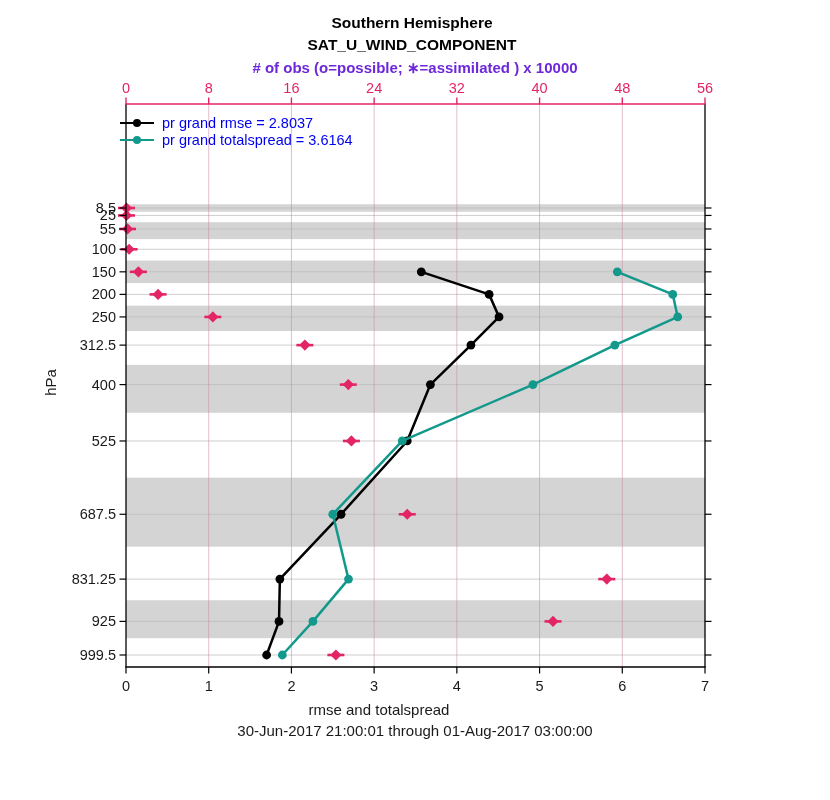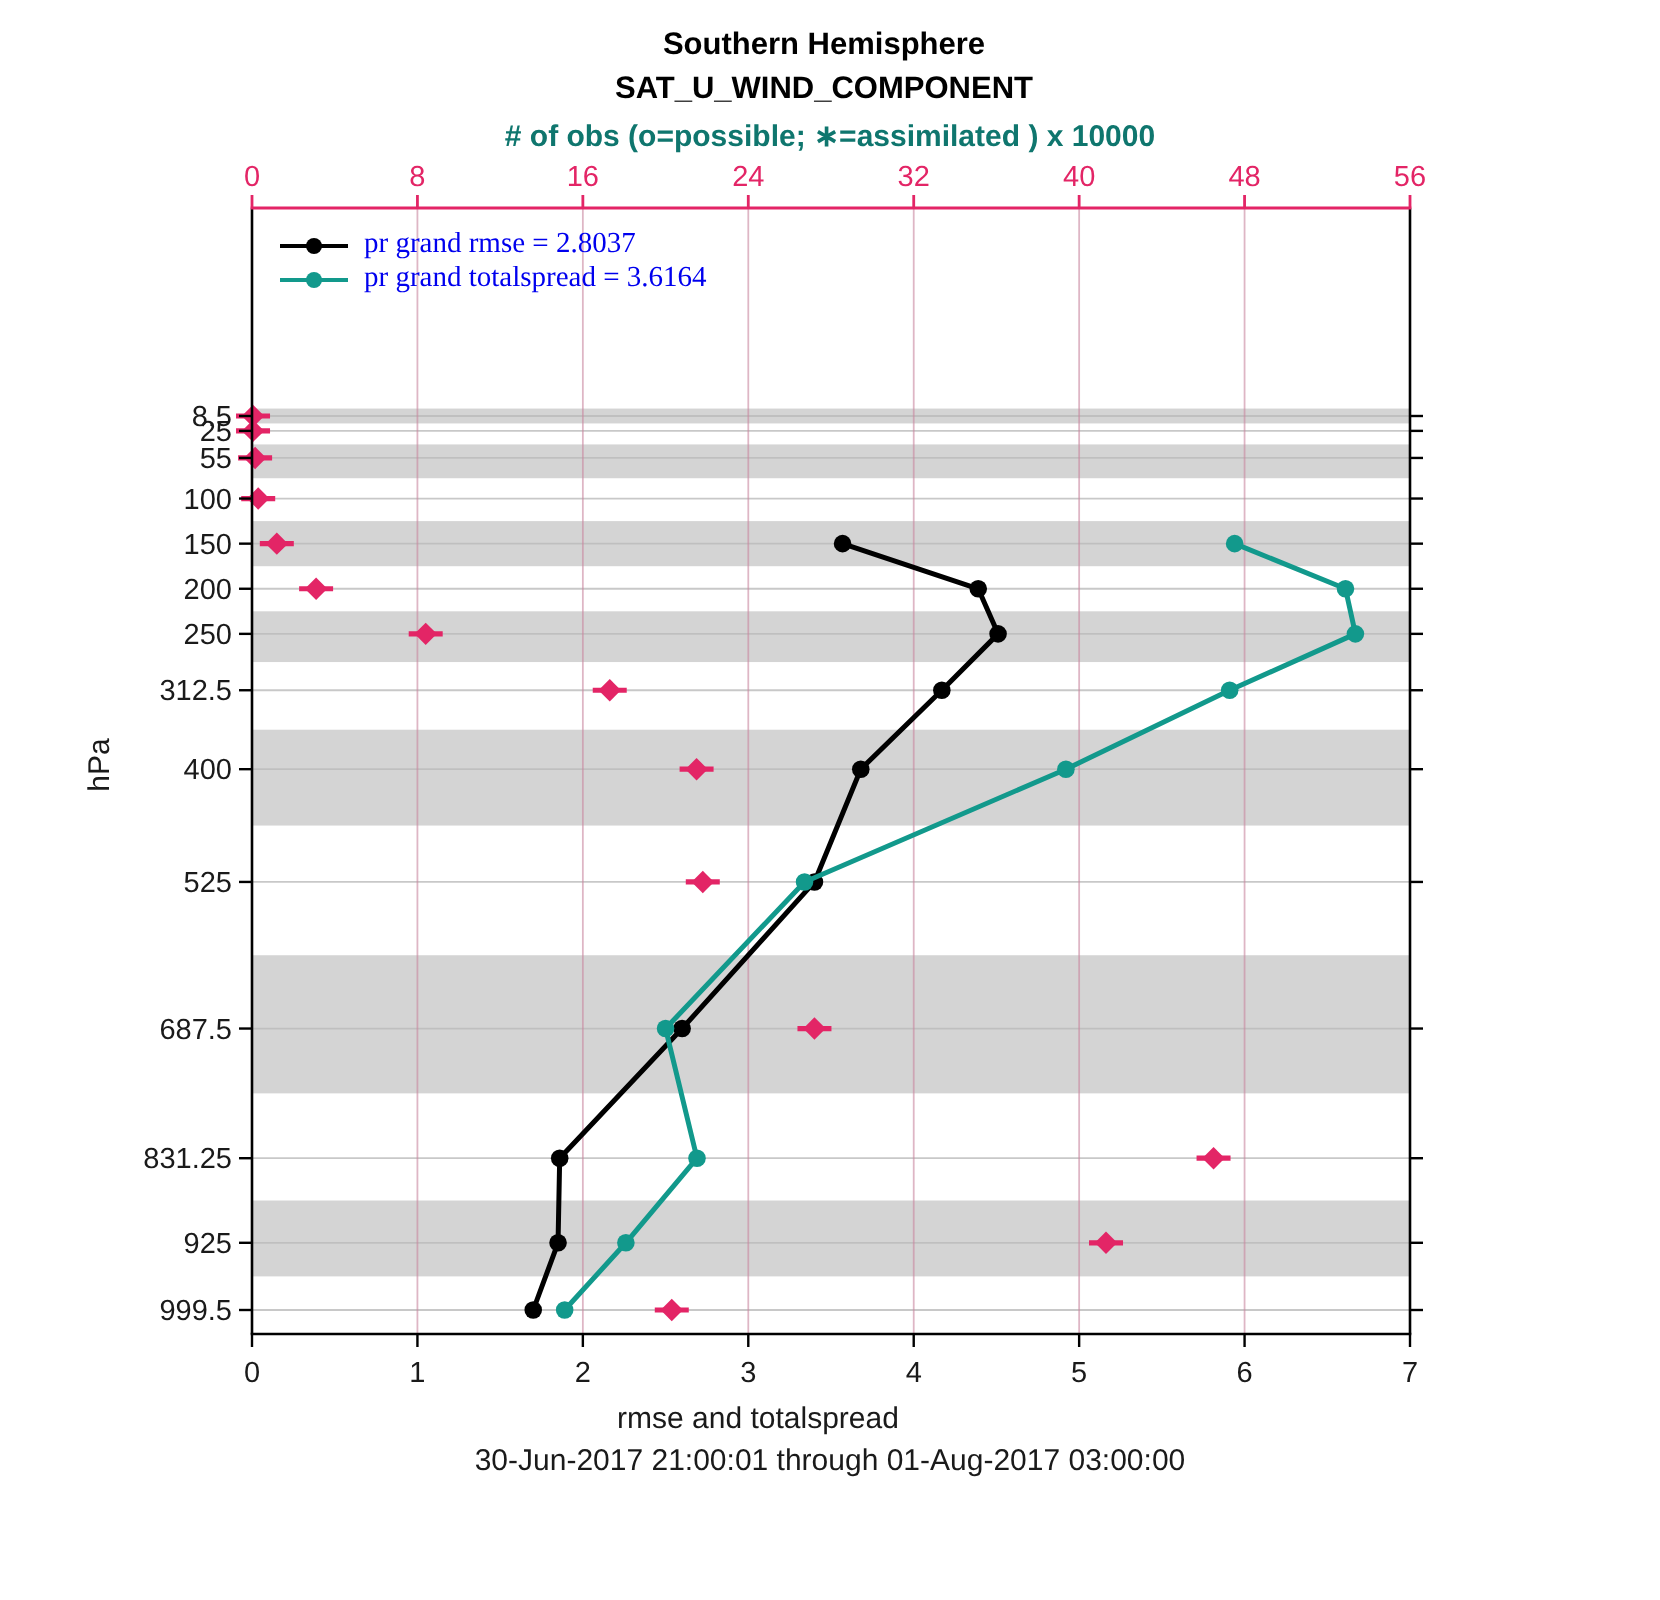--- a/index.html
+++ b/index.html
@@ -5,42 +5,42 @@
   html,body{margin:0;padding:0;background:#fff;}
   #page{position:relative;width:830px;height:800px;background:#ffffff;
         font-family:"Liberation Sans", sans-serif;overflow:hidden;}
   .title-line{position:absolute;left:0;width:824px;text-align:center;
         font-weight:bold;font-size:15.5px;color:#000;}
   #title1{top:14px;}
   #title2{top:36px;}
   #obs-label{position:absolute;left:0;top:59px;width:830px;text-align:center;
         font-size:15px;font-weight:bold;}
   #chart-svg{position:absolute;left:0;top:0;}
-  #legend{position:absolute;left:140px;top:114px;font-family:Liberation Serif, serif;}
+  #legend{position:absolute;left:120px;top:114px;}
   .legend-row{display:flex;align-items:center;height:17px;}
   .legend-swatch{width:34px;height:10px;position:relative;margin-right:8px;}
   .legend-swatch .lline{position:absolute;left:0;top:4px;width:34px;height:2.6px;}
   .legend-swatch .ldot{position:absolute;left:13px;top:1px;width:8px;height:8px;border-radius:50%;}
   .legend-text{font-size:14.5px;color:#0000ee;}
   #ylabel{position:absolute;left:30px;top:374px;width:40px;text-align:center;
         font-size:15px;color:#1a1a1a;transform:rotate(-90deg);}
   #xlabel{position:absolute;left:0;top:701px;width:758px;text-align:center;
         font-size:15px;color:#1a1a1a;}
   #subtitle{position:absolute;left:0;top:722px;width:830px;text-align:center;
         font-size:15px;color:#1a1a1a;}
   #footer{position:absolute;left:0;top:771px;width:830px;text-align:center;
         font-size:9.5px;color:#222;}
 </style>
 </head>
 <body>
 
 <div id="page">
   <div id="title1" class="title-line">Southern Hemisphere</div>
   <div id="title2" class="title-line">SAT_U_WIND_COMPONENT</div>
-  <div id="obs-label" style="color: #0f766e;"># of obs (o=possible; ∗=assimilated ) x 10000</div>
+  <div id="obs-label" style="color: #6d28d9;"># of obs (o=possible; ∗=assimilated ) x 10000</div>
 
   <svg id="chart-svg" width="830" height="800">
       <rect x="126" y="204.27875882946518" width="579" height="7.442482341069649" fill="#d4d4d4"></rect>
       <rect x="126" y="222.20837537840566" width="579" height="16.914732593340034" fill="#d4d4d4"></rect>
       <rect x="126" y="260.5484359233098" width="579" height="22.552976791120102" fill="#d4d4d4"></rect>
       <rect x="126" y="305.65438950554994" width="579" height="25.37209889001008" fill="#d4d4d4"></rect>
       <rect x="126" y="364.85595358224015" width="579" height="47.92507568113018" fill="#d4d4d4"></rect>
       <rect x="126" y="477.62083753784054" width="579" height="69.06849142280521" fill="#d4d4d4"></rect>
       <rect x="126" y="600.2526488395561" width="579" height="37.945383451059456" fill="#d4d4d4"></rect>
       <line x1="126" y1="208" x2="705" y2="208" stroke="#bbbbbb" stroke-width="0.9" opacity="0.8"></line>

